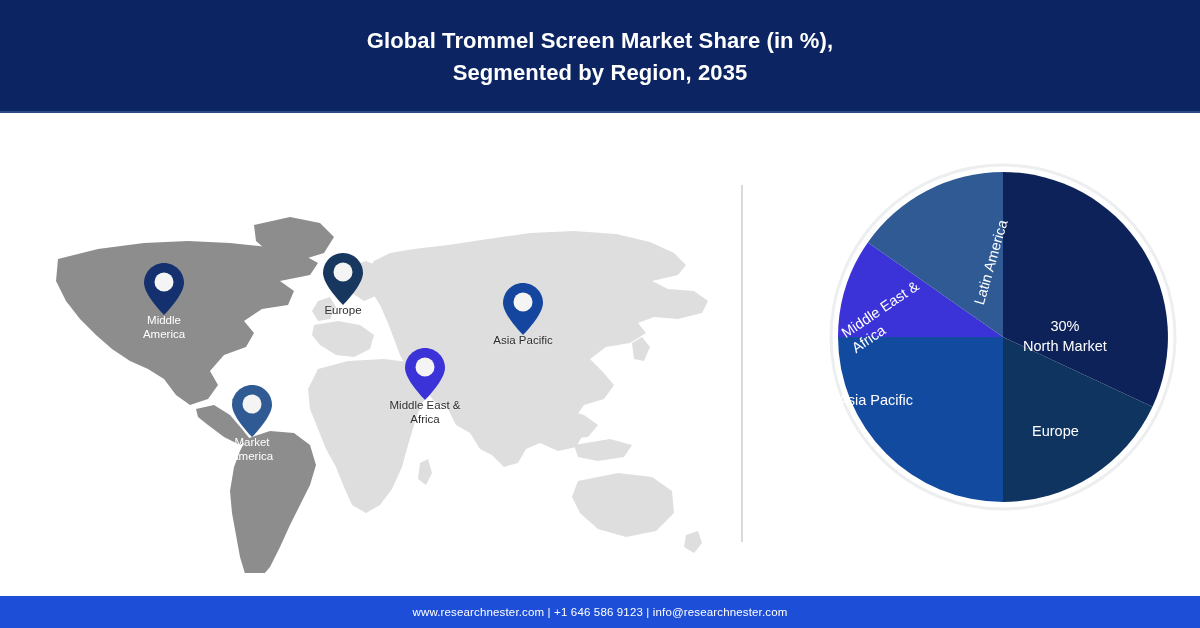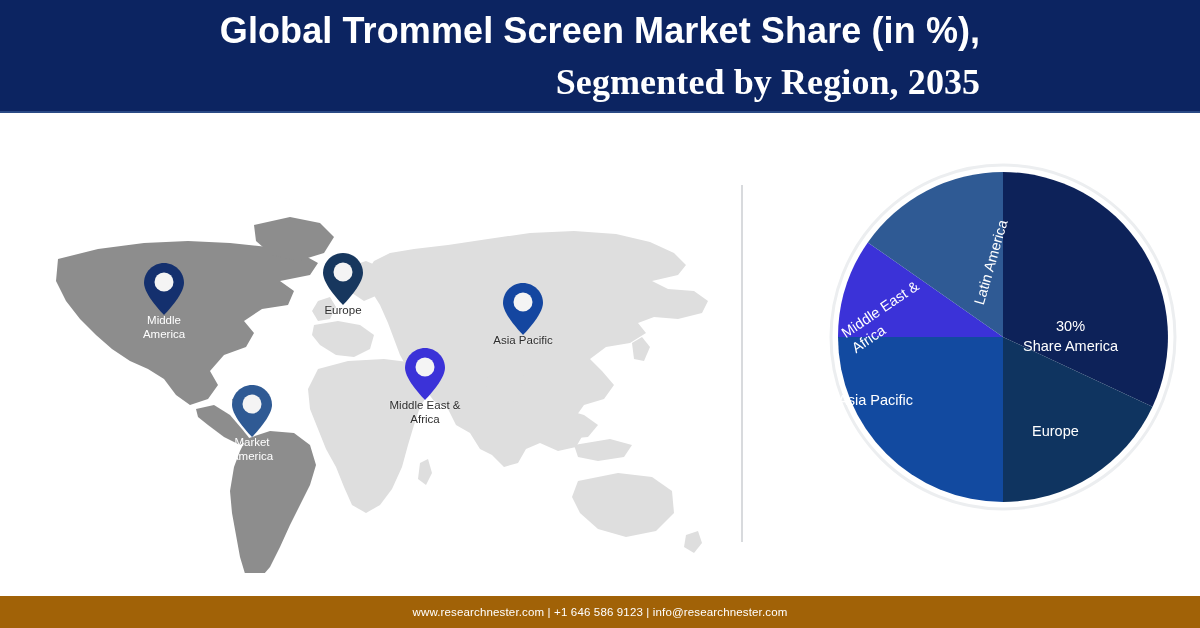--- a/index.html
+++ b/index.html
@@ -22,28 +22,28 @@
     position:absolute;left:0;top:0;width:1200px;height:113px;
     background:#0c2461;
     display:flex;align-items:center;justify-content:center;
   }
   .header-rule{
     position:absolute;left:0;top:111px;width:1200px;height:3px;
     background:#2a4a85;
   }
   .header-title{
     color:#ffffff;
-    font-size:36px;
+    font-size:22px;
     font-weight:bold;
     line-height:1.42;
-    text-align:right;
+    text-align:center;
     letter-spacing:.1px;
     padding:0 40px;
   }
-  .header-title .l2{display:block;font-family:Liberation Serif, serif;}
+  .header-title .l2{display:block;}
 
   
   .body-area{
     position:absolute;left:0;top:113px;width:1200px;height:483px;
     background:#ffffff;
   }
   .divider{
     position:absolute;left:741px;top:72px;width:2px;height:357px;
     background:#d8dadd;
   }
@@ -89,21 +89,21 @@
     white-space:nowrap;
     pointer-events:none;
   }
   .pie-label .pct{display:block;text-align:center;margin-top:12px;}
   .pie-label.rot1{transform:rotate(-74deg);transform-origin:left top;}
   .pie-label.rot2{transform:rotate(-34deg);transform-origin:left top;}
 
   
   .footer{
     position:absolute;left:0;top:596px;width:1200px;height:32px;
-    background:#a16207;
+    background:#1d4ed8;
     display:flex;align-items:center;justify-content:center;
   }
   .footer-text{
     color:#ffffff;font-size:11.5px;letter-spacing:.15px;
   }
 </style>
 </head>
 <body>
 
 <div id="infographic">
@@ -237,21 +237,21 @@
           <path id="slice-asia-pacific" fill="#124aa0" d="M198 180 L198.0 345.0 A165 165 0 0 1 33.0 180.0 Z"></path>
 
           <path id="slice-middle-east-africa" fill="#3b32d8" d="M198 180 L33.0 180.0 A165 165 0 0 1 62.8 85.4 Z"></path>
 
           <path id="slice-latin-america" fill="#2f5a94" d="M198 180 L62.8 85.4 A165 165 0 0 1 198.0 15.0 Z"></path>
         </g>
       </svg>
 
       <div class="pie-label" style="left:218px;top:148px;">
         <span class="pct">30%</span>
-        <span>Share America</span>
+        <span>North Market</span>
       </div>
 
       <div class="pie-label" style="left:227px;top:265px;">Europe</div>
 
       <div class="pie-label" style="left:33px;top:234px;">Asia Pacific</div>
 
       <div class="pie-label rot1" style="left:165px;top:145px;">Latin America</div>
 
       <div class="pie-label rot2" style="left:33px;top:170px;line-height:1.25;">
         <span>Middle East &amp;</span><br>

